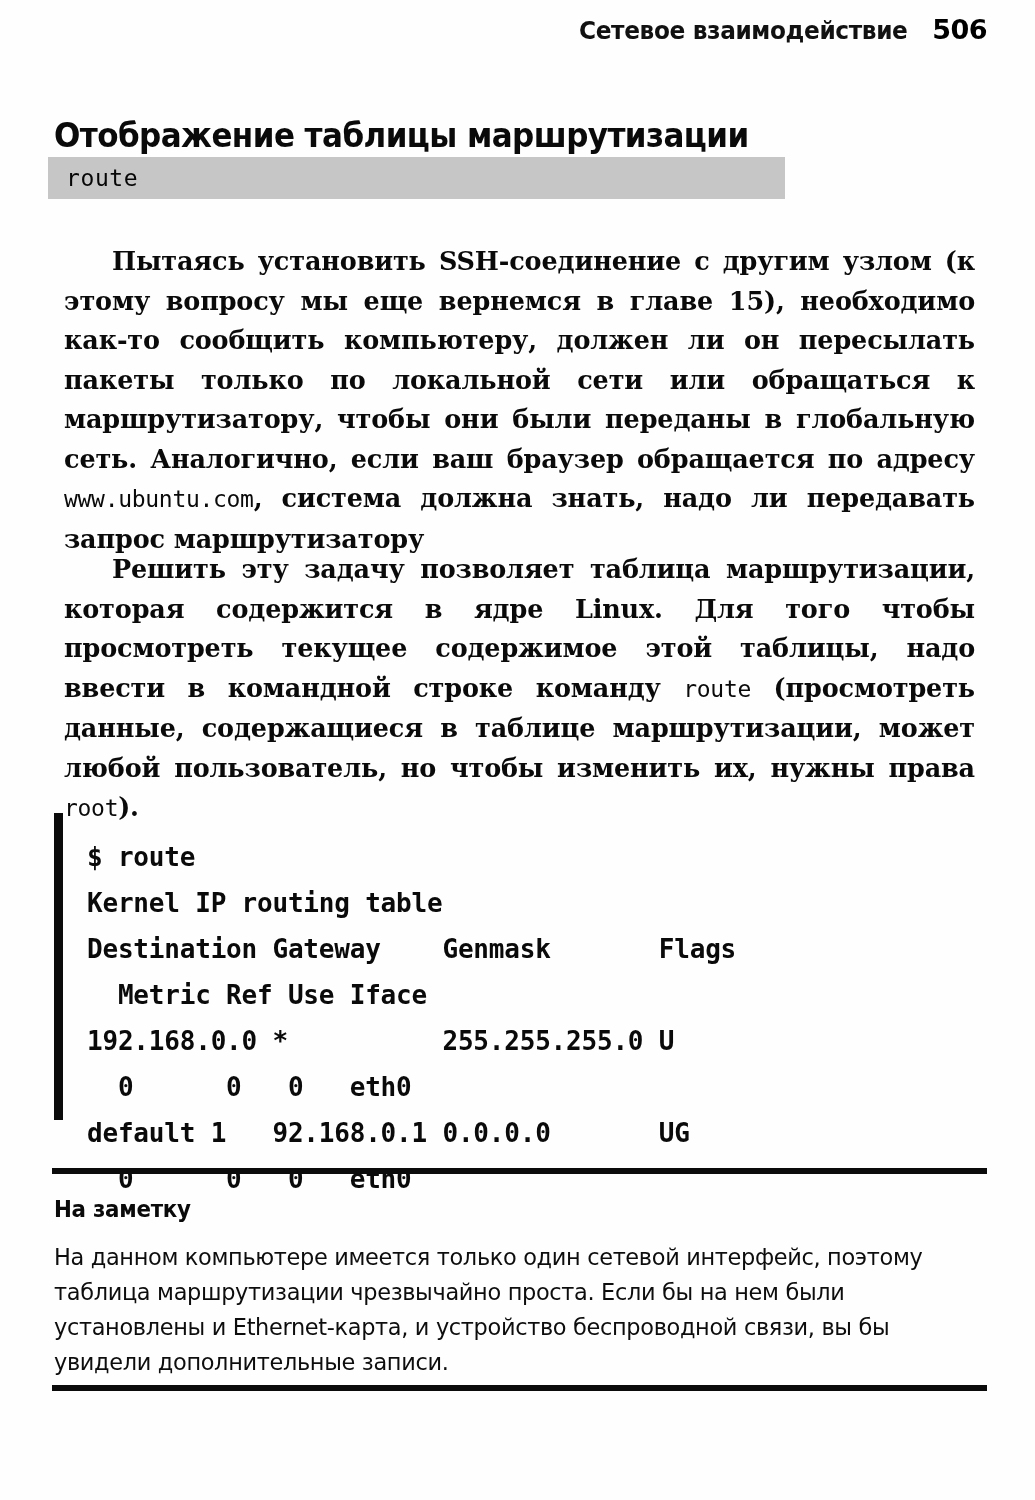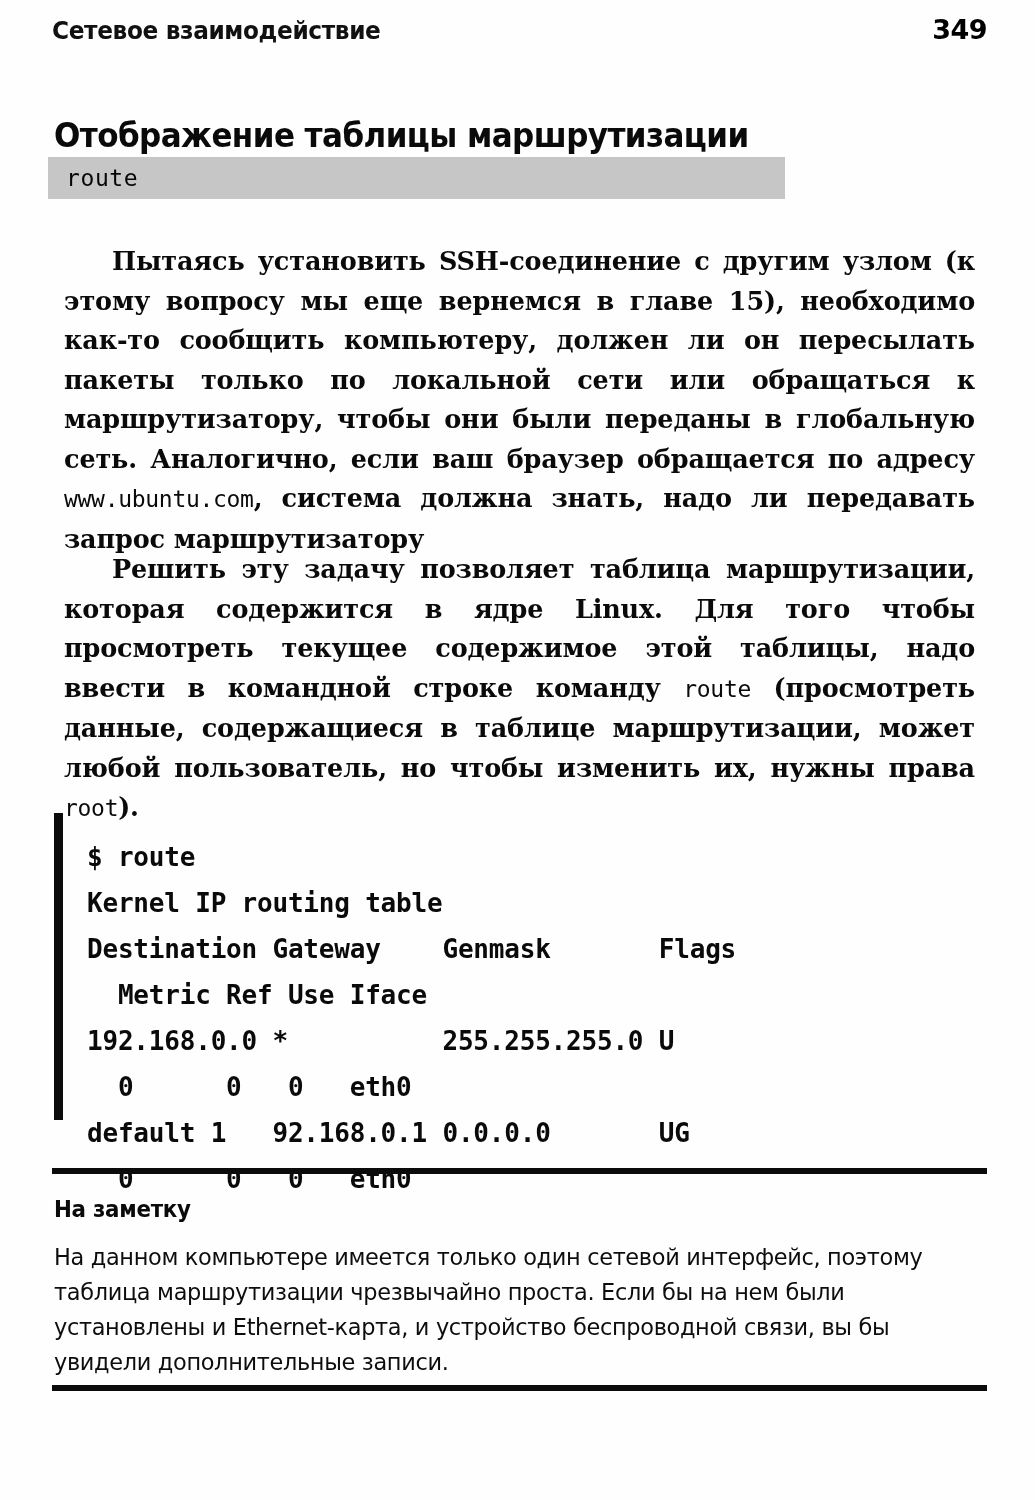--- a/index.html
+++ b/index.html
@@ -23,21 +23,21 @@
   }
 
   
   .running-head {
     position: absolute;
     left: 52px;
     top: 14px;
     width: 935px;
     display: flex;
     align-items: baseline;
-    justify-content: space-between;
+    justify-content: flex-end;
   }
   .running-head-title {
     font-family: "DejaVu Sans", "Liberation Sans", sans-serif;
     font-weight: 700;
     font-size: 25px;
     letter-spacing: -0.4px;
     transform: scaleX(0.93);
     transform-origin: left center;
     color: #111;
     white-space: nowrap;
@@ -181,21 +181,21 @@
   }
   .note-body p { margin: 0; }
 </style>
 </head>
 <body>
 
 <div class="page">
 
   <div class="running-head">
     <span class="running-head-title">Сетевое взаимодействие</span>
-    <span class="running-head-page">349</span>
+    <span class="running-head-page">506</span>
   </div>
 
   <h1 class="section-heading">Отображение таблицы маршрутизации</h1>
 
   <div class="syntax-box">
     <span class="syntax-box-text">route</span>
   </div>
 
   <div class="body-text" id="para-1">
     <p class="indent"><span>Пытаясь установить SSH-соединение с другим узлом (к этому вопросу мы еще вернемся в главе 15),  необходимо как-то сообщить компьютеру, должен ли он пересылать пакеты только по локальной сети или обращаться к маршрутизатору, чтобы они были переданы в глобальную сеть. Аналогично, если ваш браузер обращается по адресу </span><span class="mono-inline">www.ubuntu.com</span><span>, система должна знать, надо ли передавать запрос маршрутизатору</span></p>

